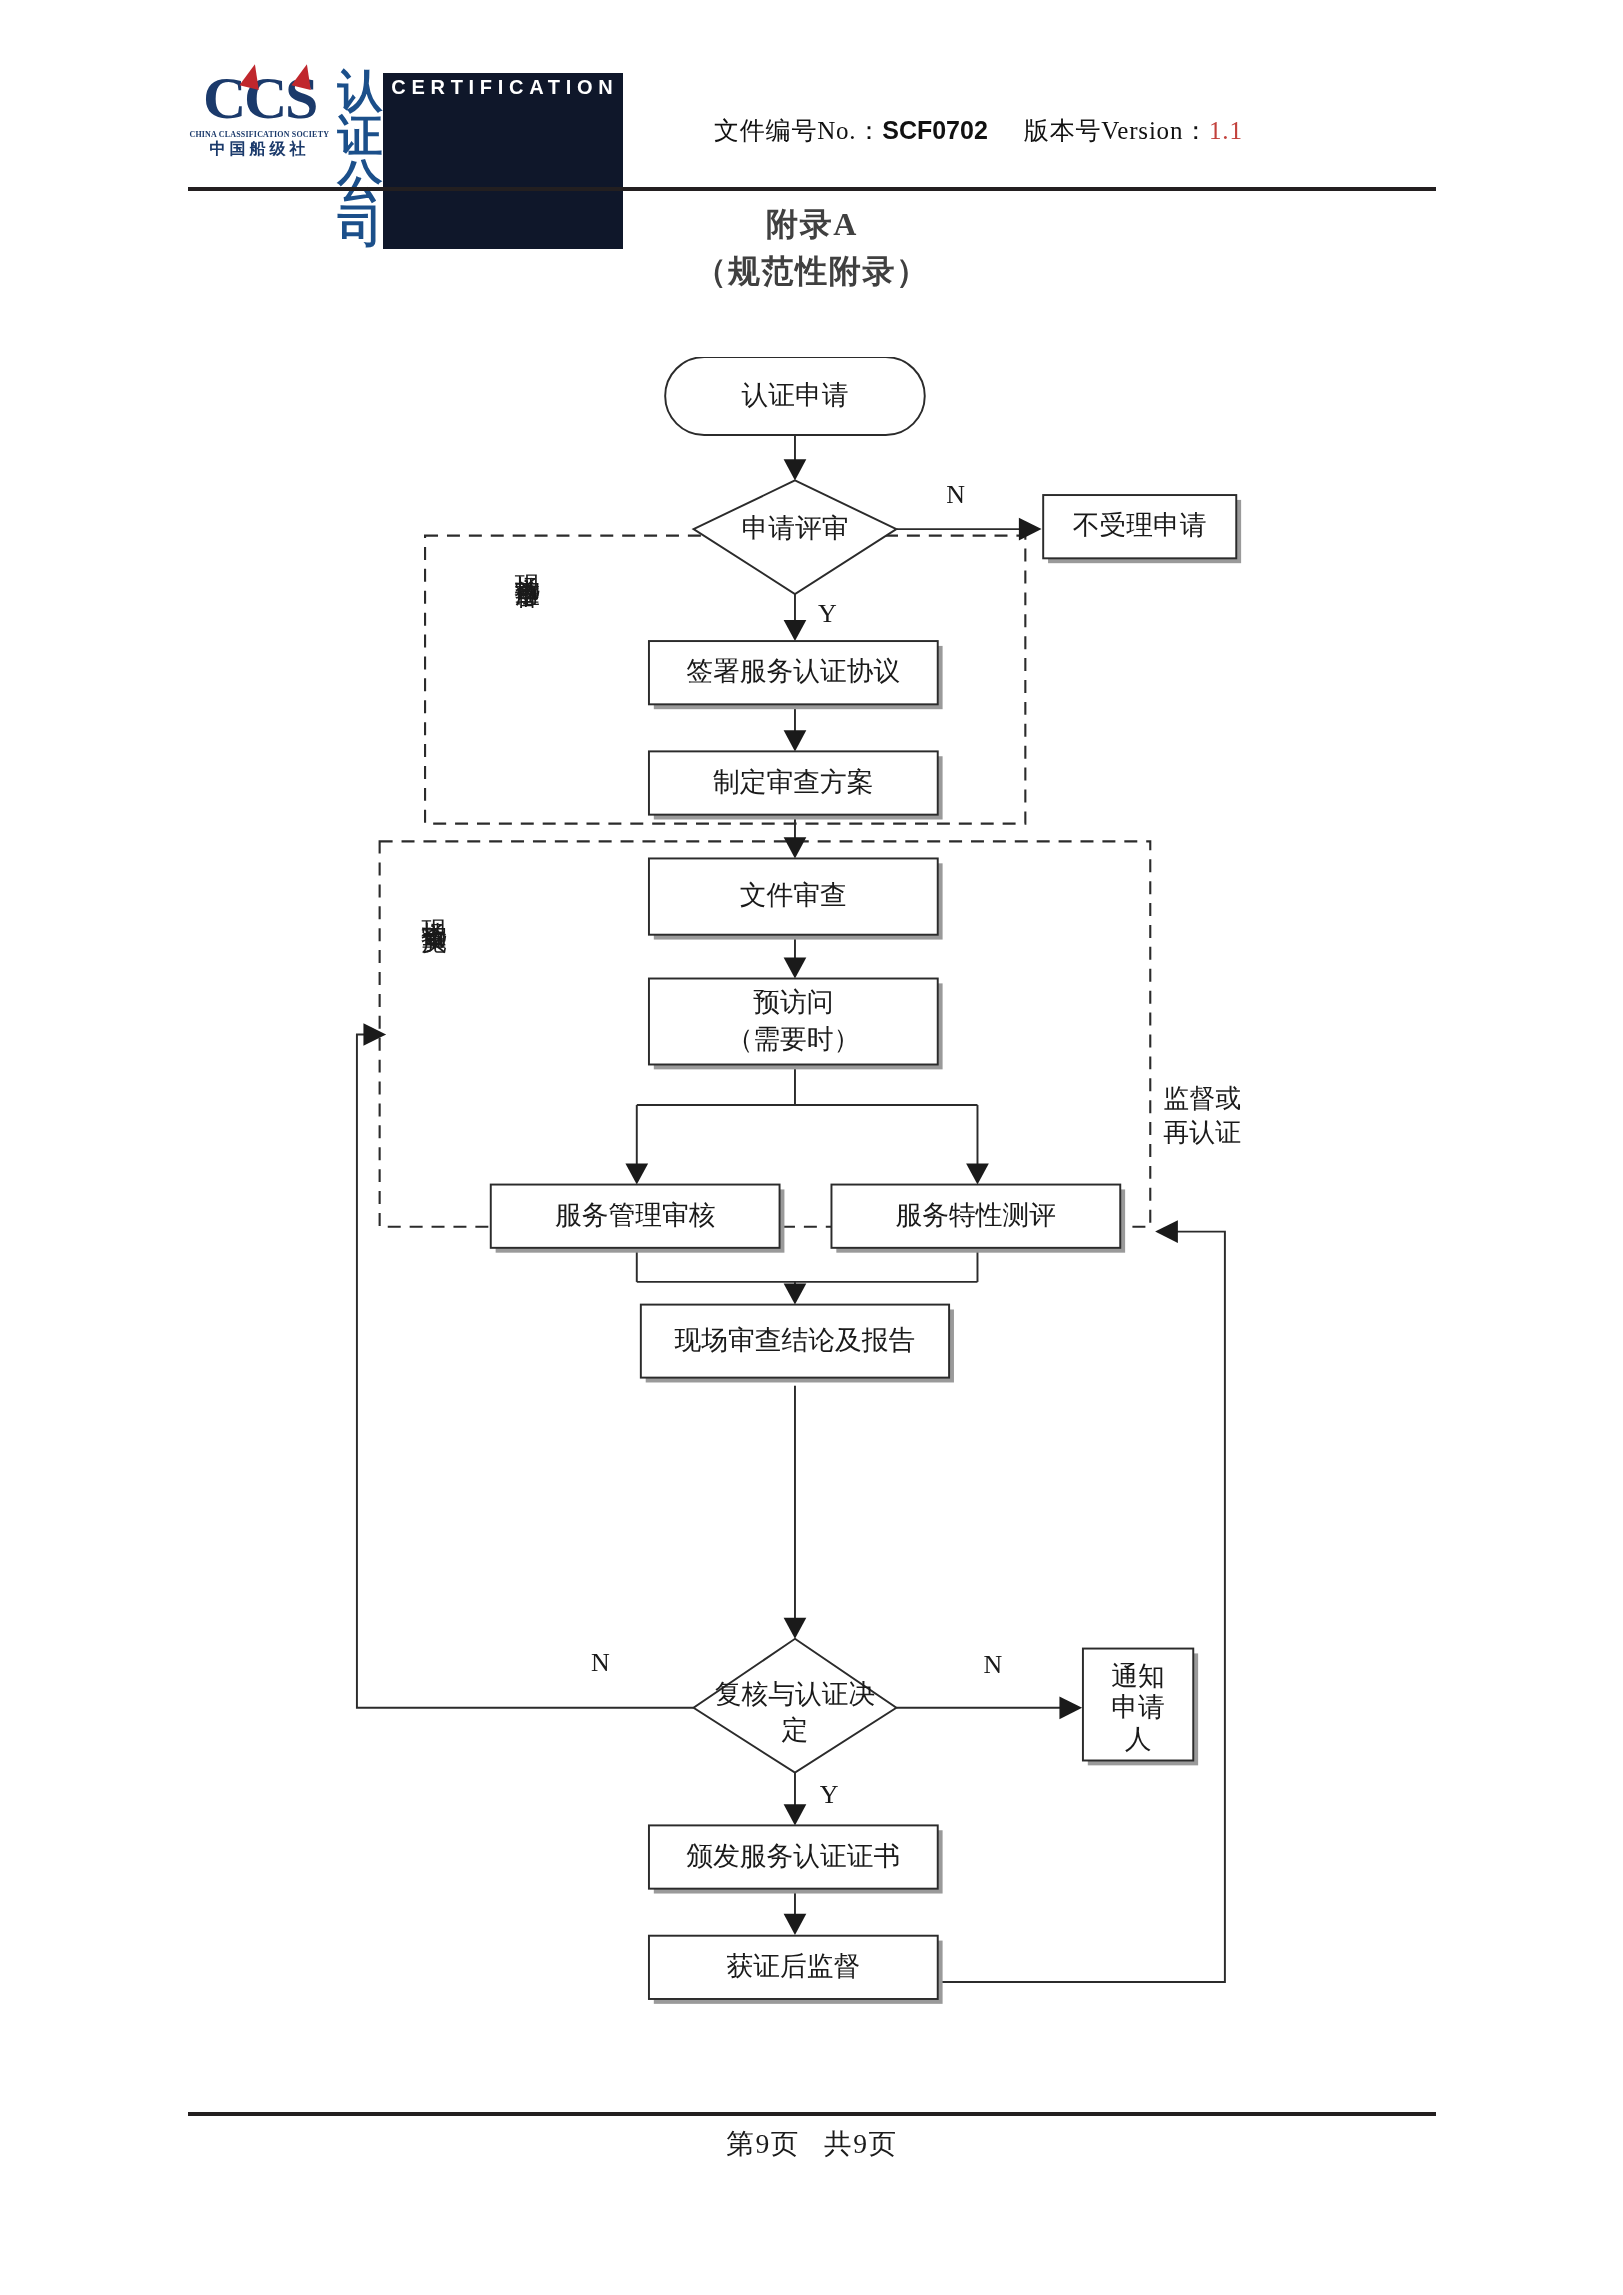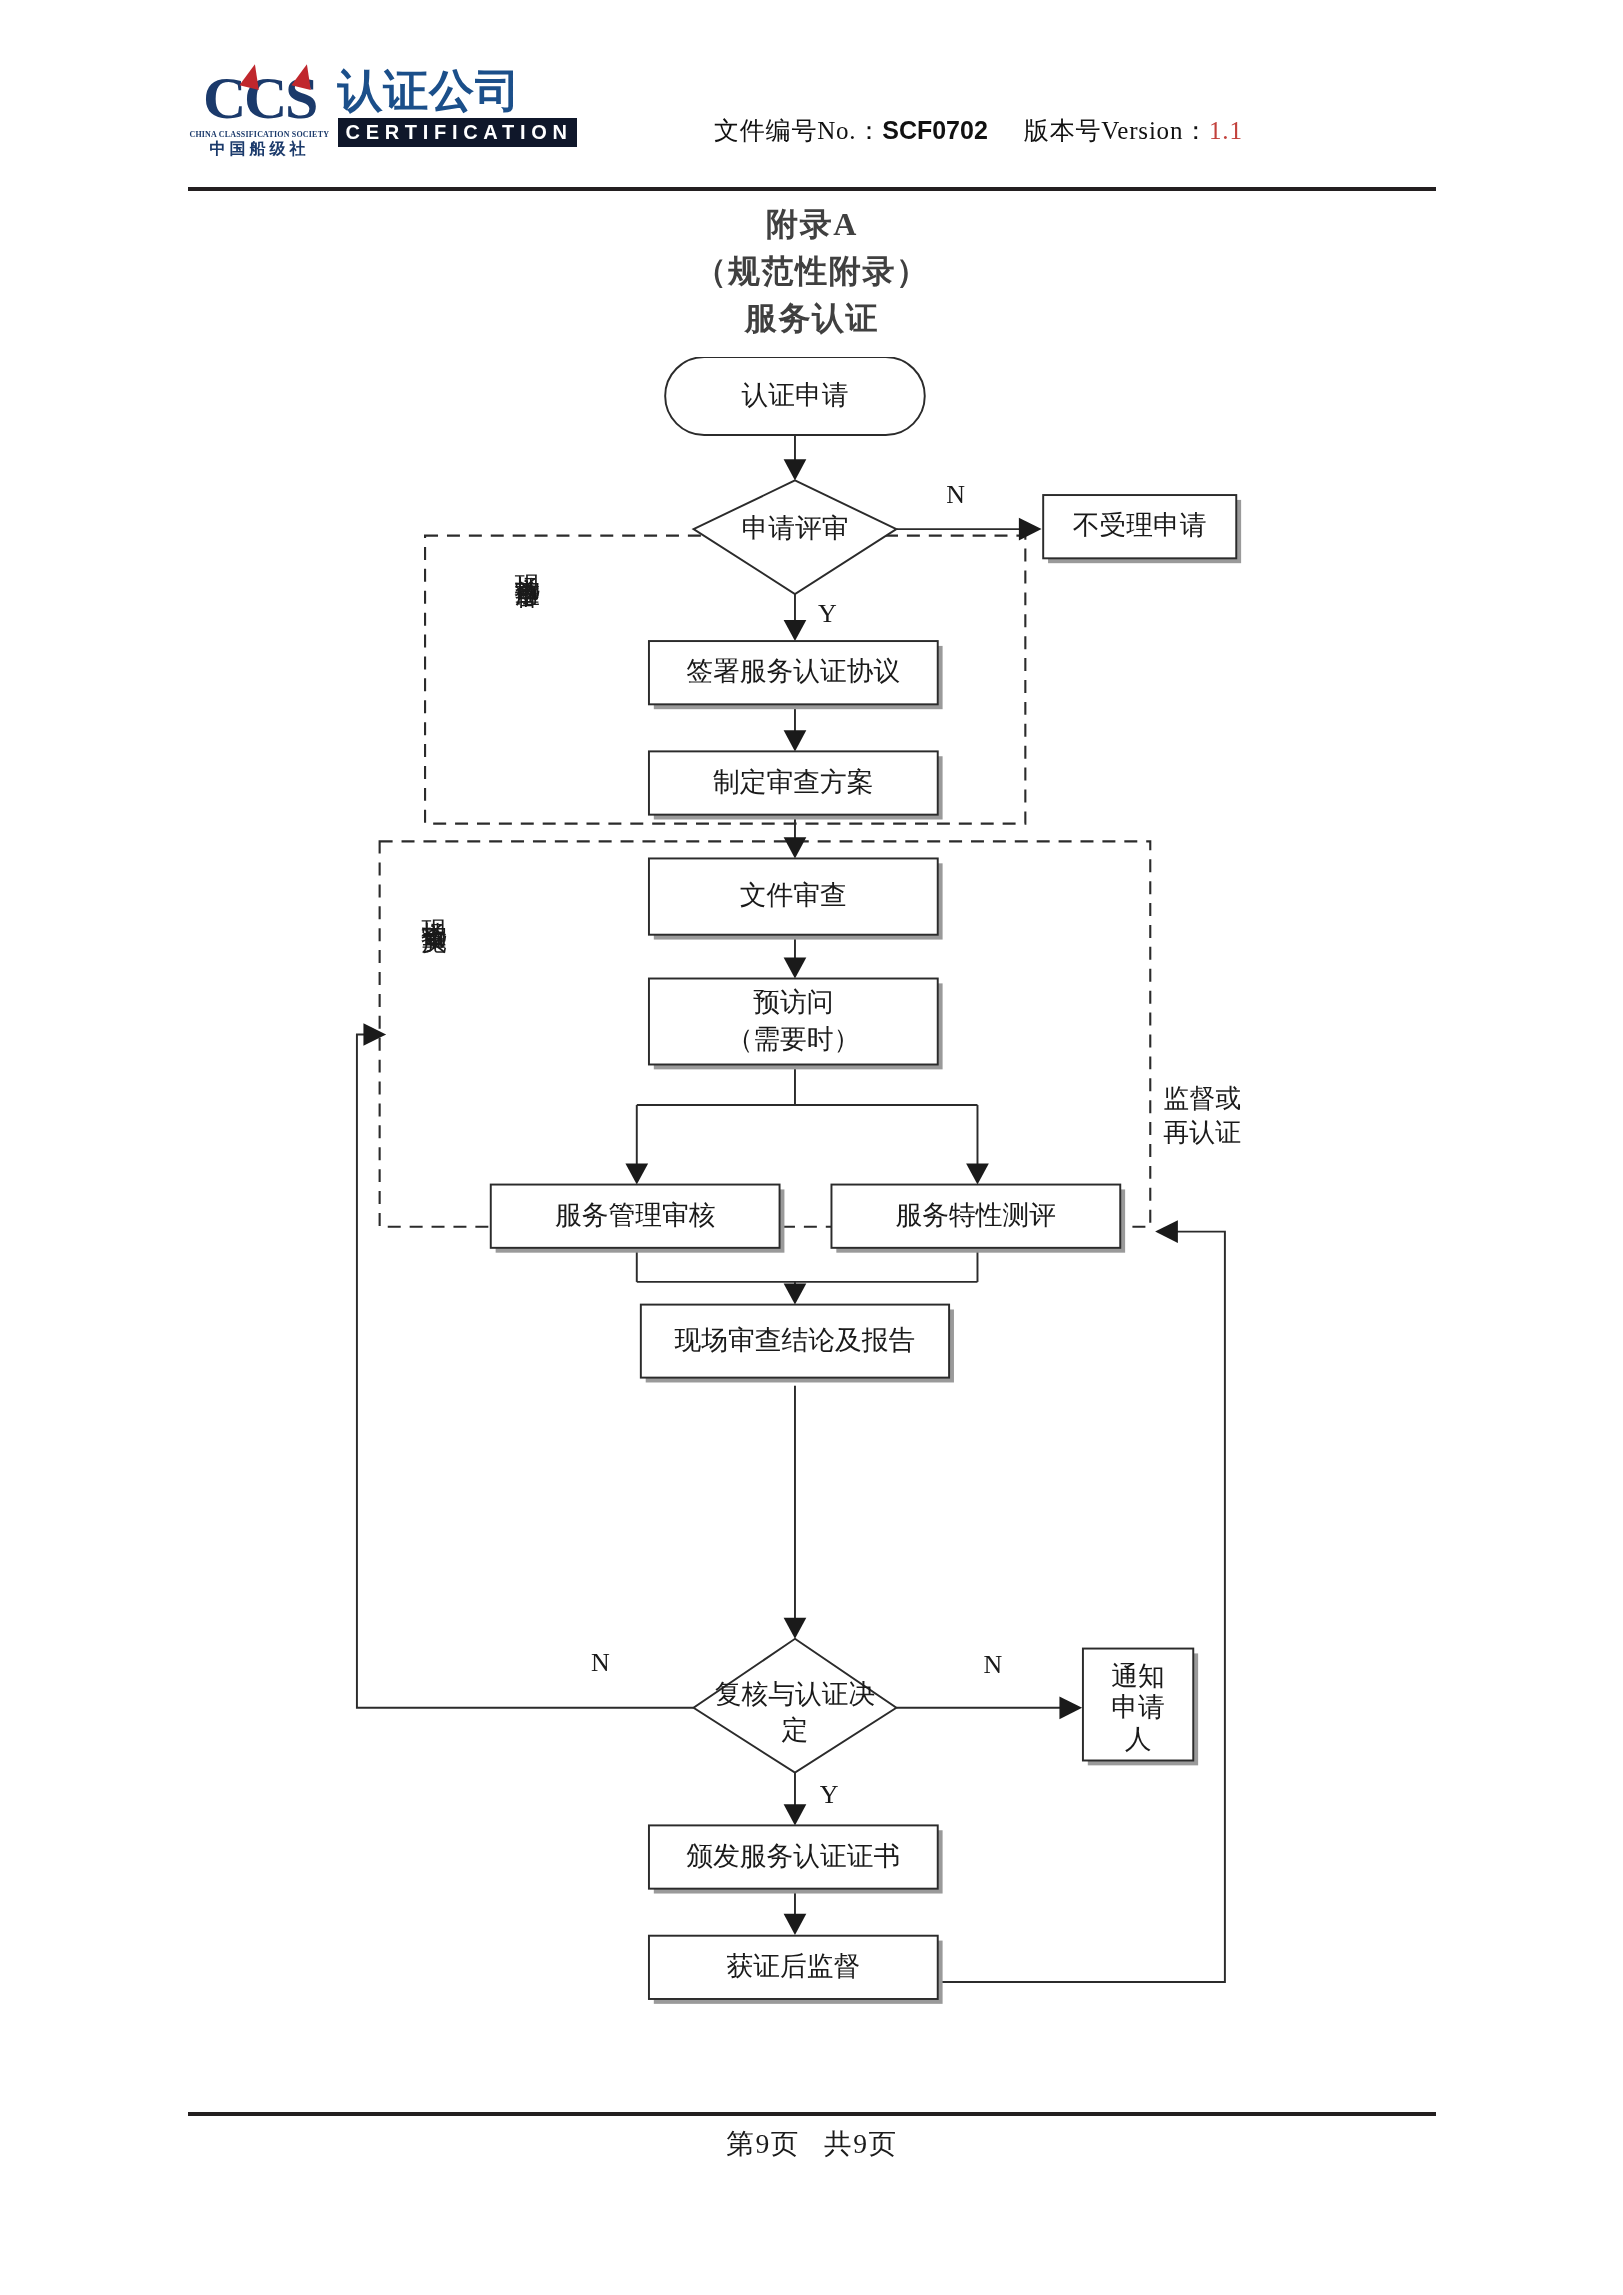--- a/index.html
+++ b/index.html
@@ -78,21 +78,21 @@
   }
   .logo-sub-cn {
     font-size: 16px;
     font-weight: bold;
     letter-spacing: 4px;
     color: #1b3a6b;
     margin-top: 0.8px;
   }
   .logo-right {
     display: flex;
-    flex-direction: column;
+    flex-direction: row;
     margin-left: 6.5px;
   }
   .logo-cn-main {
     font-size: 45px;
     line-height: 45px;
     font-weight: bold;
     color: #1b4f8a;
     letter-spacing: 0.8px;
   }
   .logo-cert-bar {
@@ -246,21 +246,20 @@
   <div class="doc-meta">
     <span>文件编号No.：</span><span class="bold">SCF0702</span><span class="spacer"></span><span>版本号Version：</span><span class="ver-val">1.1</span>
   </div>
 
   <div class="rule-top"></div>
 </div>
 
 <div class="title-block">
   <div class="title-line">附录A</div>
   <div class="title-line">（规范性附录）</div>
-  <div class="title-line">服务认证</div>
 </div>
 
 <div class="flow-wrap">
 <svg class="flow" width="1624" height="1720" viewBox="0 0 2002 2120" xmlns="http://www.w3.org/2000/svg">
 
   <rect class="dash-group" x="524" y="220" width="740" height="355"></rect>
   <text class="vert-label" x="650" y="250">现场审查前准备</text>
 
   <rect class="dash-group" x="468" y="597" width="950" height="475"></rect>
   <text class="vert-label" x="535" y="675">现场审查实施</text>

